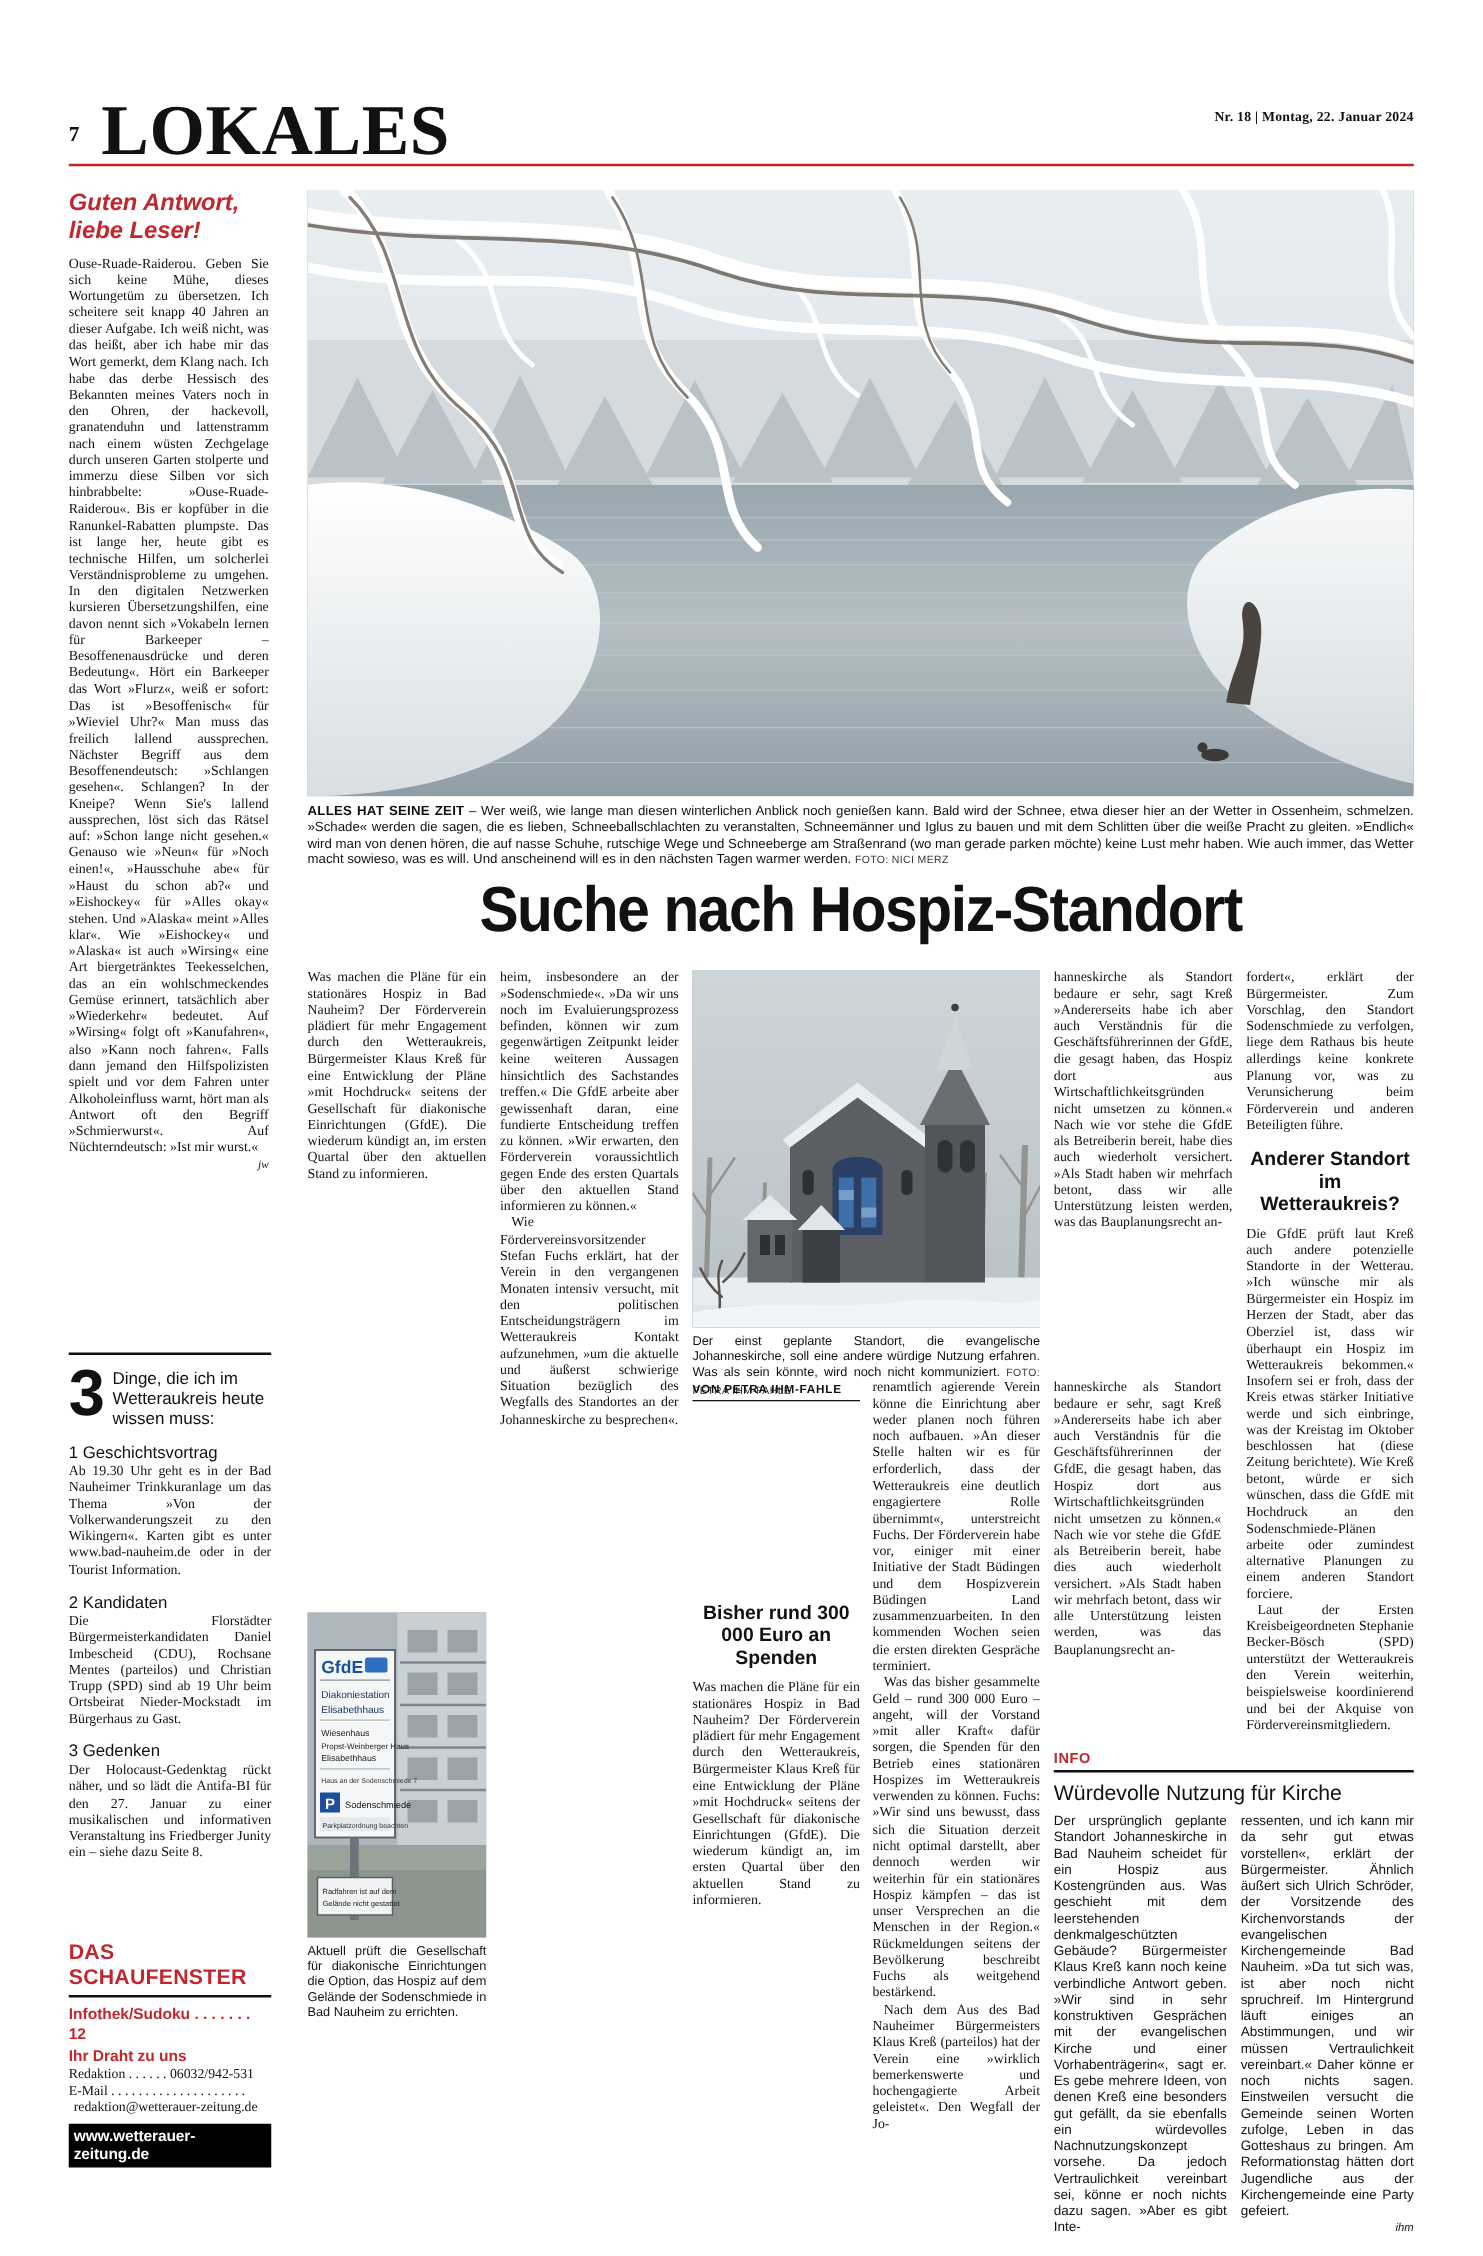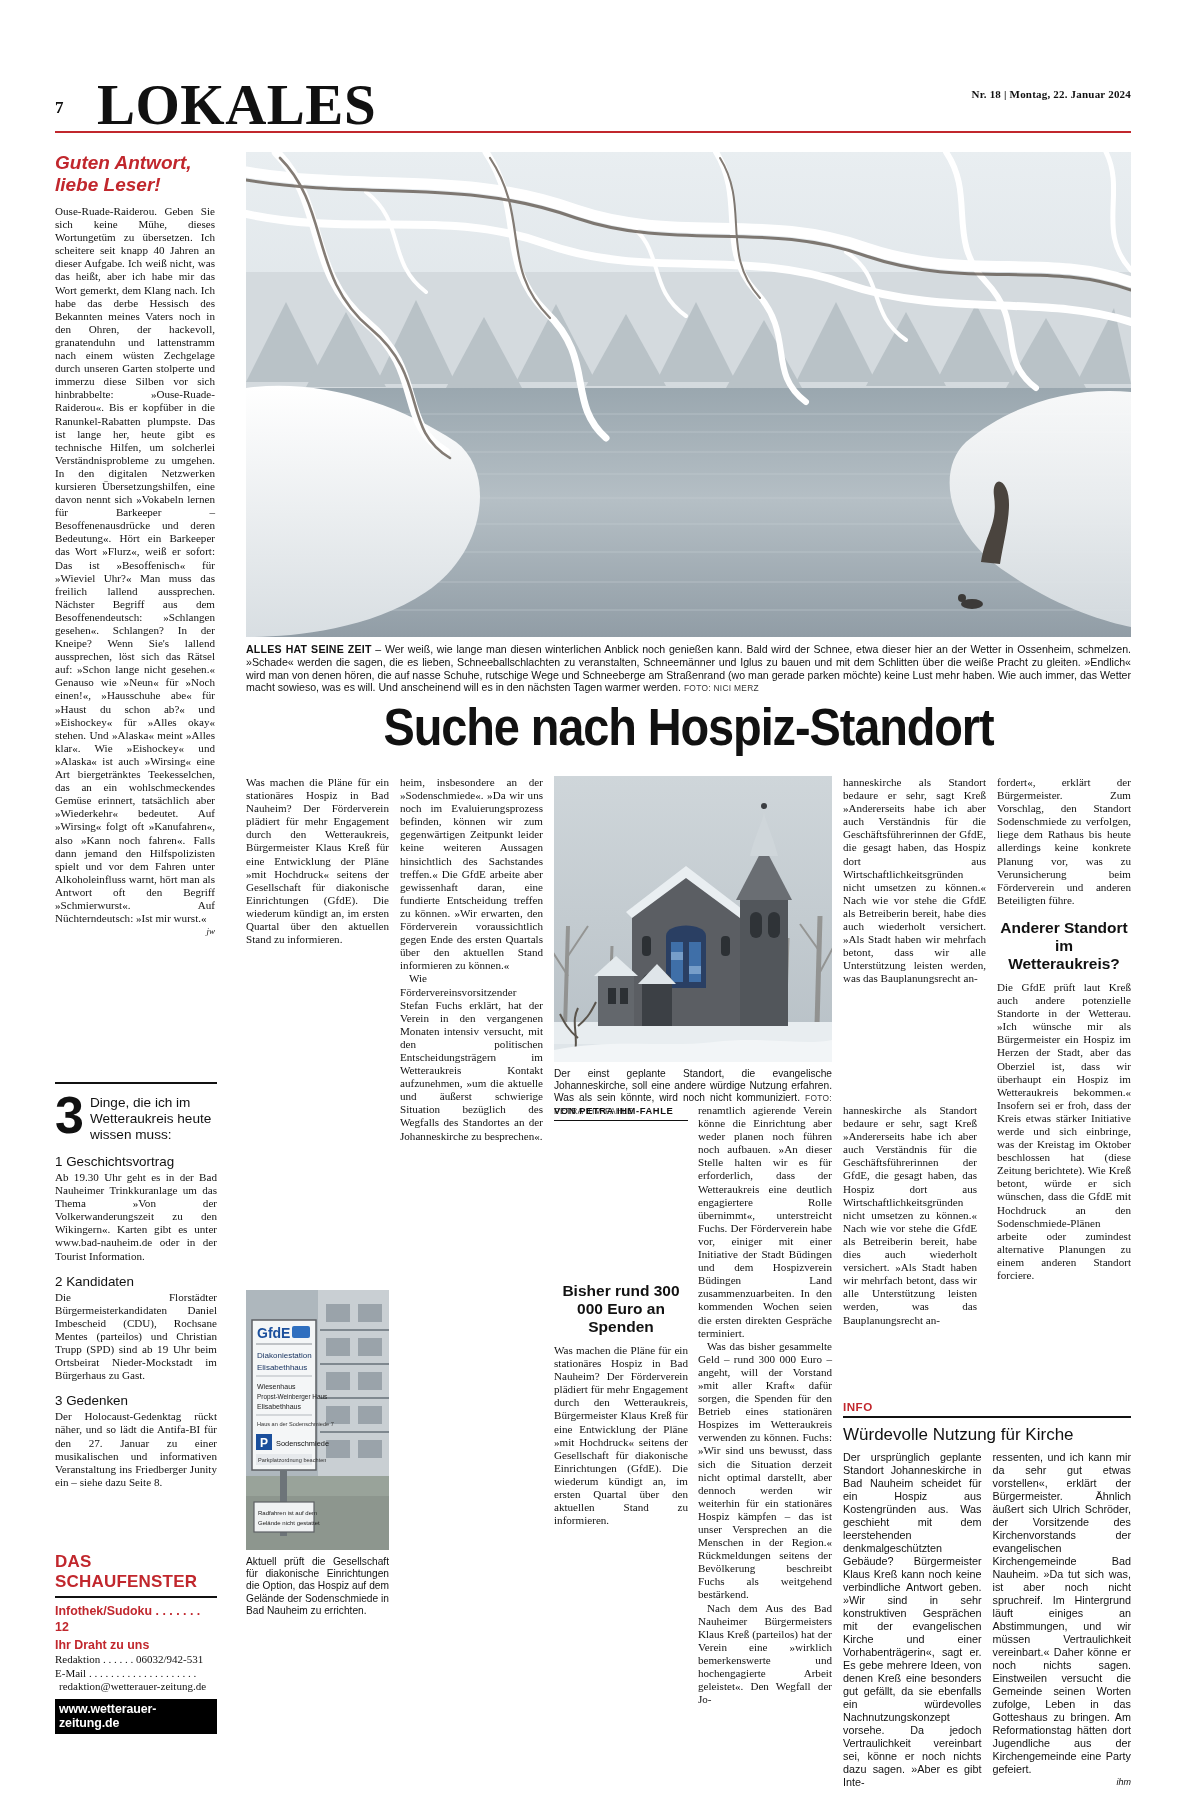--- a/index.html
+++ b/index.html
@@ -2,21 +2,21 @@
 <html lang="de"><head>
 <meta charset="utf-8">
 <style>
   html,body{margin:0;padding:0;background:#fff;}
   body{width:1186px;height:1805px;position:relative;font-family:"Liberation Serif",serif;color:#111;}
   .page{width:1186px;height:1805px;position:relative;padding:0;box-sizing:border-box;}
 
   
   .masthead{position:absolute;left:55px;top:62px;width:1076px;height:62px;}
   .pagenum{position:absolute;left:0;bottom:6px;font-family:"Liberation Serif",serif;font-size:17px;font-weight:bold;}
-  .section-title{position:absolute;left:26px;bottom:-9px;font-family:"Liberation Serif",serif;font-size:57px;font-weight:bold;letter-spacing:0.5px;line-height:1;margin-left:16px;}
+  .section-title{position:absolute;left:26px;bottom:-9px;font-family:"Liberation Serif",serif;font-size:57px;font-weight:bold;letter-spacing:0.5px;line-height:1;}
   .issue-line{position:absolute;right:0;bottom:24px;font-family:"Liberation Serif",serif;font-size:11px;letter-spacing:.2px;font-weight:bold;}
   .rule-red{position:absolute;left:55px;top:131px;width:1076px;height:2px;background:#c1272d;}
 
   
   .col{position:absolute;box-sizing:border-box;}
   .body-text{font-family:"Liberation Serif",serif;font-size:11.1px;line-height:13.1px;text-align:justify;hyphens:auto;-webkit-hyphens:auto;}
   .body-text p{margin:0;}
   .body-text p+p{text-indent:9px;}
 
   
@@ -292,20 +292,21 @@
   </div>
 
   <div class="col art-c4 body-text">
     <p>hanneskirche als Standort bedaure er sehr, sagt Kreß »Andererseits habe ich aber auch Verständnis für die Geschäftsführerinnen der GfdE, die gesagt haben, das Hospiz dort aus Wirtschaftlichkeitsgründen nicht umsetzen zu können.« Nach wie vor stehe die GfdE als Betreiberin bereit, habe dies auch wiederholt versichert. »Als Stadt haben wir mehrfach betont, dass wir alle Unterstützung leisten werden, was das Bauplanungsrecht an-</p>
   </div>
 
   <div class="col art-c5 body-text">
     <p>fordert«, erklärt der Bürgermeister. Zum Vorschlag, den Standort Sodenschmiede zu verfolgen, liege dem Rathaus bis heute allerdings keine konkrete Planung vor, was zu Verunsicherung beim Förderverein und anderen Beteiligten führe.</p>
     <div class="sub-head" style="margin-top:12px;">Anderer Standort im Wetteraukreis?</div>
     <p>Die GfdE prüft laut Kreß auch andere potenzielle Standorte in der Wetterau. »Ich wünsche mir als Bürgermeister ein Hospiz im Herzen der Stadt, aber das Oberziel ist, dass wir überhaupt ein Hospiz im Wetteraukreis bekommen.« Insofern sei er froh, dass der Kreis etwas stärker Initiative werde und sich einbringe, was der Kreistag im Oktober beschlossen hat (diese Zeitung berichtete). Wie Kreß betont, würde er sich wünschen, dass die GfdE mit Hochdruck an den Sodenschmiede-Plänen arbeite oder zumindest alternative Planungen zu einem anderen Standort forciere.</p>
+    <p>Laut der Ersten Kreisbeigeordneten Stephanie Becker-Bösch (SPD) unterstützt der Wetteraukreis den Verein weiterhin, beispielsweise koordinierend und bei der Akquise von Fördervereinsmitgliedern.</p>
   </div>
 
   <div class="col body-text" style="left:843px;top:1104px;width:134px;">
     <p>hanneskirche als Standort bedaure er sehr, sagt Kreß »Andererseits habe ich aber auch Verständnis für die Geschäftsführerinnen der GfdE, die gesagt haben, das Hospiz dort aus Wirtschaftlichkeitsgründen nicht umsetzen zu können.« Nach wie vor stehe die GfdE als Betreiberin bereit, habe dies auch wiederholt versichert. »Als Stadt haben wir mehrfach betont, dass wir alle Unterstützung leisten werden, was das Bauplanungsrecht an-</p>
   </div>
 
   <div class="three-rule"></div>
   <div class="three-box">
     <div class="three-head">
       <div class="three-num">3</div>

